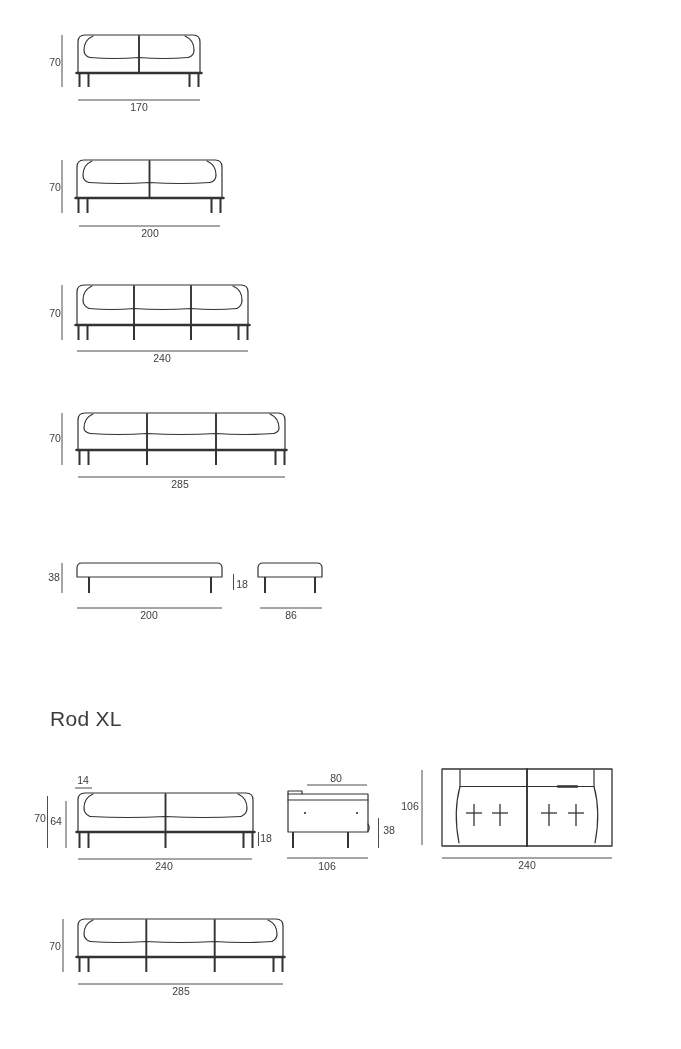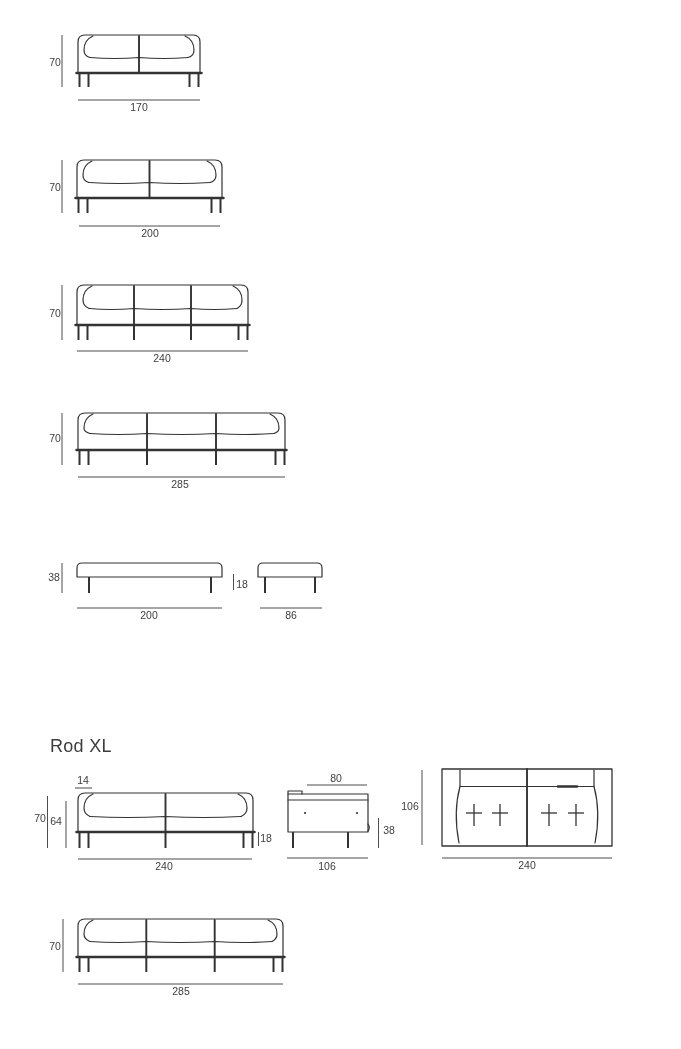--- a/index.html
+++ b/index.html
@@ -12,22 +12,22 @@
   }
   #canvas svg{position:absolute;left:0;top:0;}
   .art{stroke:#333333;fill:none;stroke-width:1.2;stroke-linecap:round;stroke-linejoin:round;}
   .thick{stroke-width:2.5;}
   .mid{stroke-width:1.9;}
   .leg{fill:#333333;stroke:none;}
   .dot{fill:#333333;stroke:none;}
   .dim{stroke:#4d4d4d;fill:none;stroke-width:1;}
   .lbl{font-family:"Liberation Sans", sans-serif;font-size:10.5px;fill:#3d3d3d;text-anchor:middle;}
   .section-title{
-    position:absolute;left:50px;top:736px;
-    font-size:18px;color:#3d3d3d;letter-spacing:.3px;
+    position:absolute;left:50px;top:707px;
+    font-size:21px;color:#3d3d3d;letter-spacing:.3px;
   }
 </style>
 </head>
 <body>
 
 <div id="canvas">
 
   <svg width="681" height="1049" viewBox="0 0 681 1049">
 
     <g>

